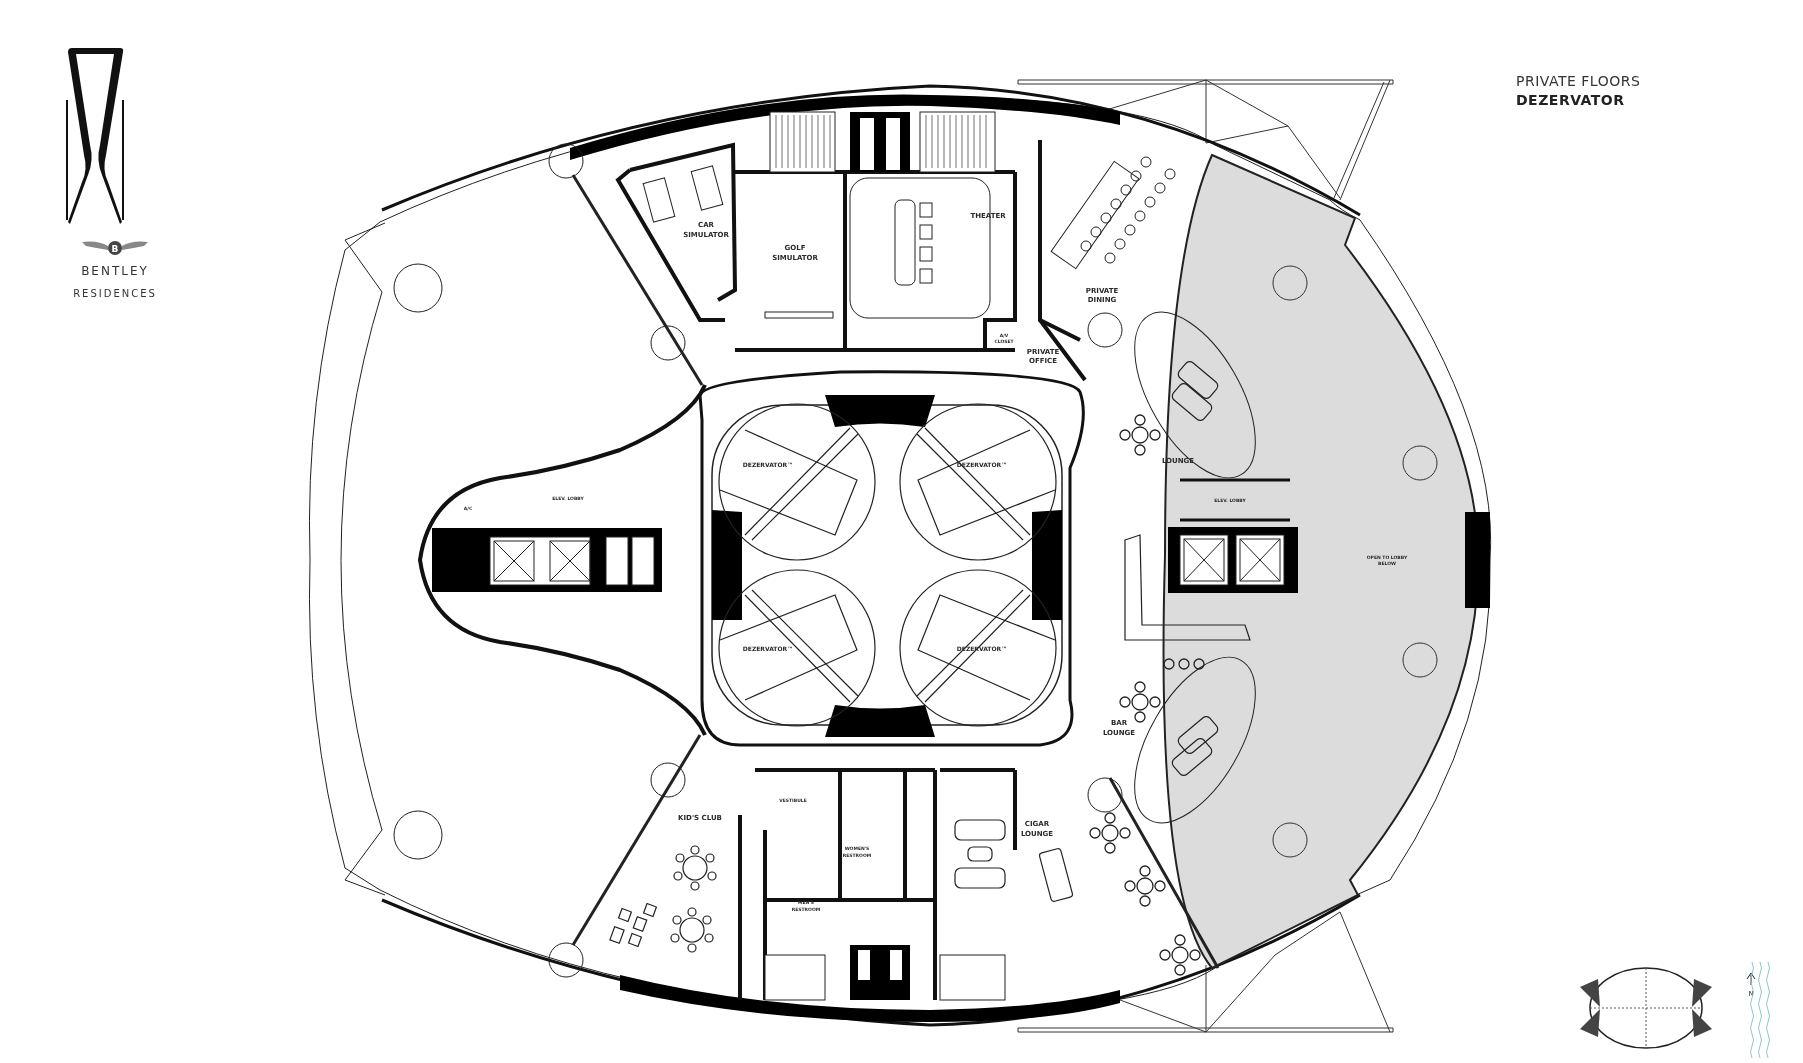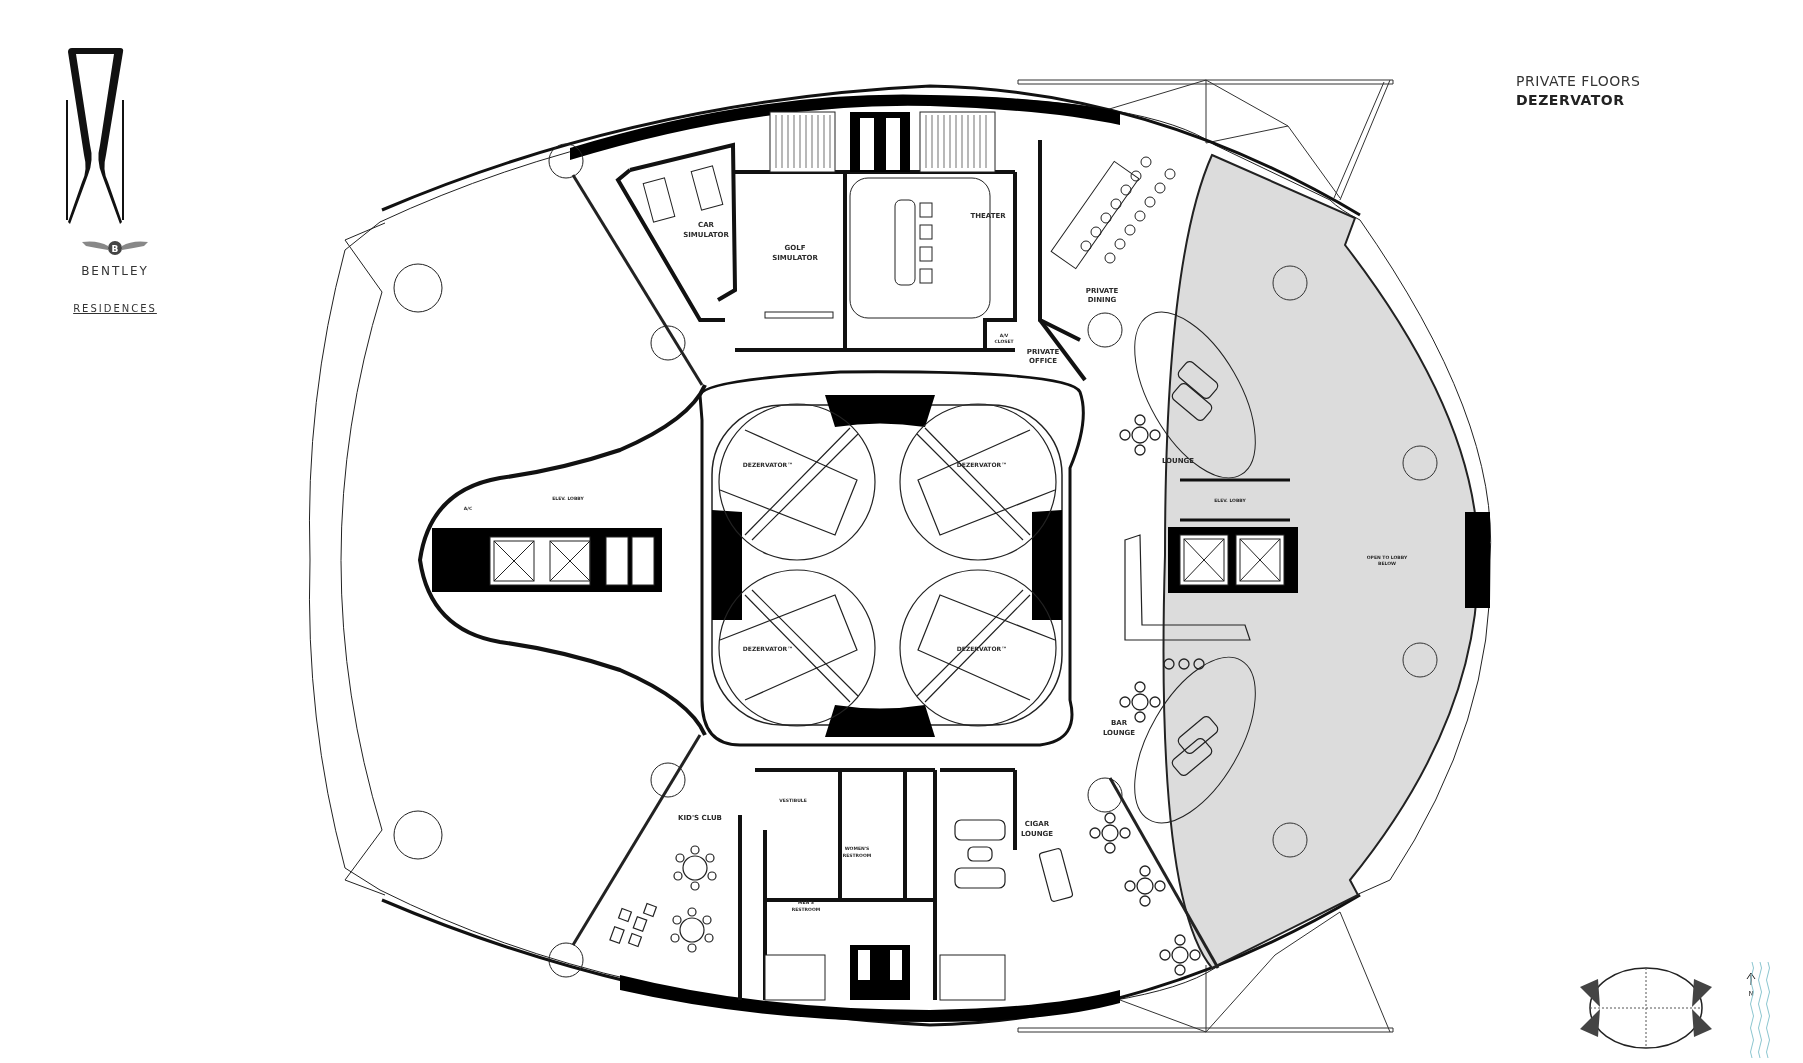--- a/index.html
+++ b/index.html
@@ -1,21 +1,21 @@
 <!DOCTYPE html>
 <html><head>
 <meta charset="utf-8">
 <style>
   html,body{margin:0;padding:0;background:#ffffff;}
   body{width:1803px;height:1063px;position:relative;overflow:hidden;font-family:"Liberation Sans",sans-serif;color:#231f20;}
   #plan{position:absolute;left:0;top:0;width:1803px;height:1063px;}
   .brand{position:absolute;left:50px;top:40px;width:130px;text-align:center;}
   .brand-word{font-family:"DejaVu Sans",sans-serif;font-size:12px;letter-spacing:2px;color:#333;display:block;}
   .brand-word.b1{margin-top:4px;}
-  .brand-word.b2{margin-top:25px;font-size:10px;letter-spacing:2px;text-decoration:underline;}
+  .brand-word.b2{margin-top:10px;font-size:10px;letter-spacing:2px;}
   .title-block{position:absolute;left:1516px;top:73px;}
   .title-sub{font-family:"DejaVu Sans",sans-serif;font-size:14px;letter-spacing:.5px;color:#333;display:block;}
   .title-main{font-family:"DejaVu Sans",sans-serif;font-size:14px;font-weight:bold;letter-spacing:.5px;color:#222;display:block;margin-top:3px;}
   svg text{font-family:"DejaVu Sans",sans-serif;fill:#2a2a2a;font-weight:bold;}
 </style>
 </head>
 <body>
 
 <div class="brand">
   <svg width="130" height="200" viewBox="0 0 130 200">

